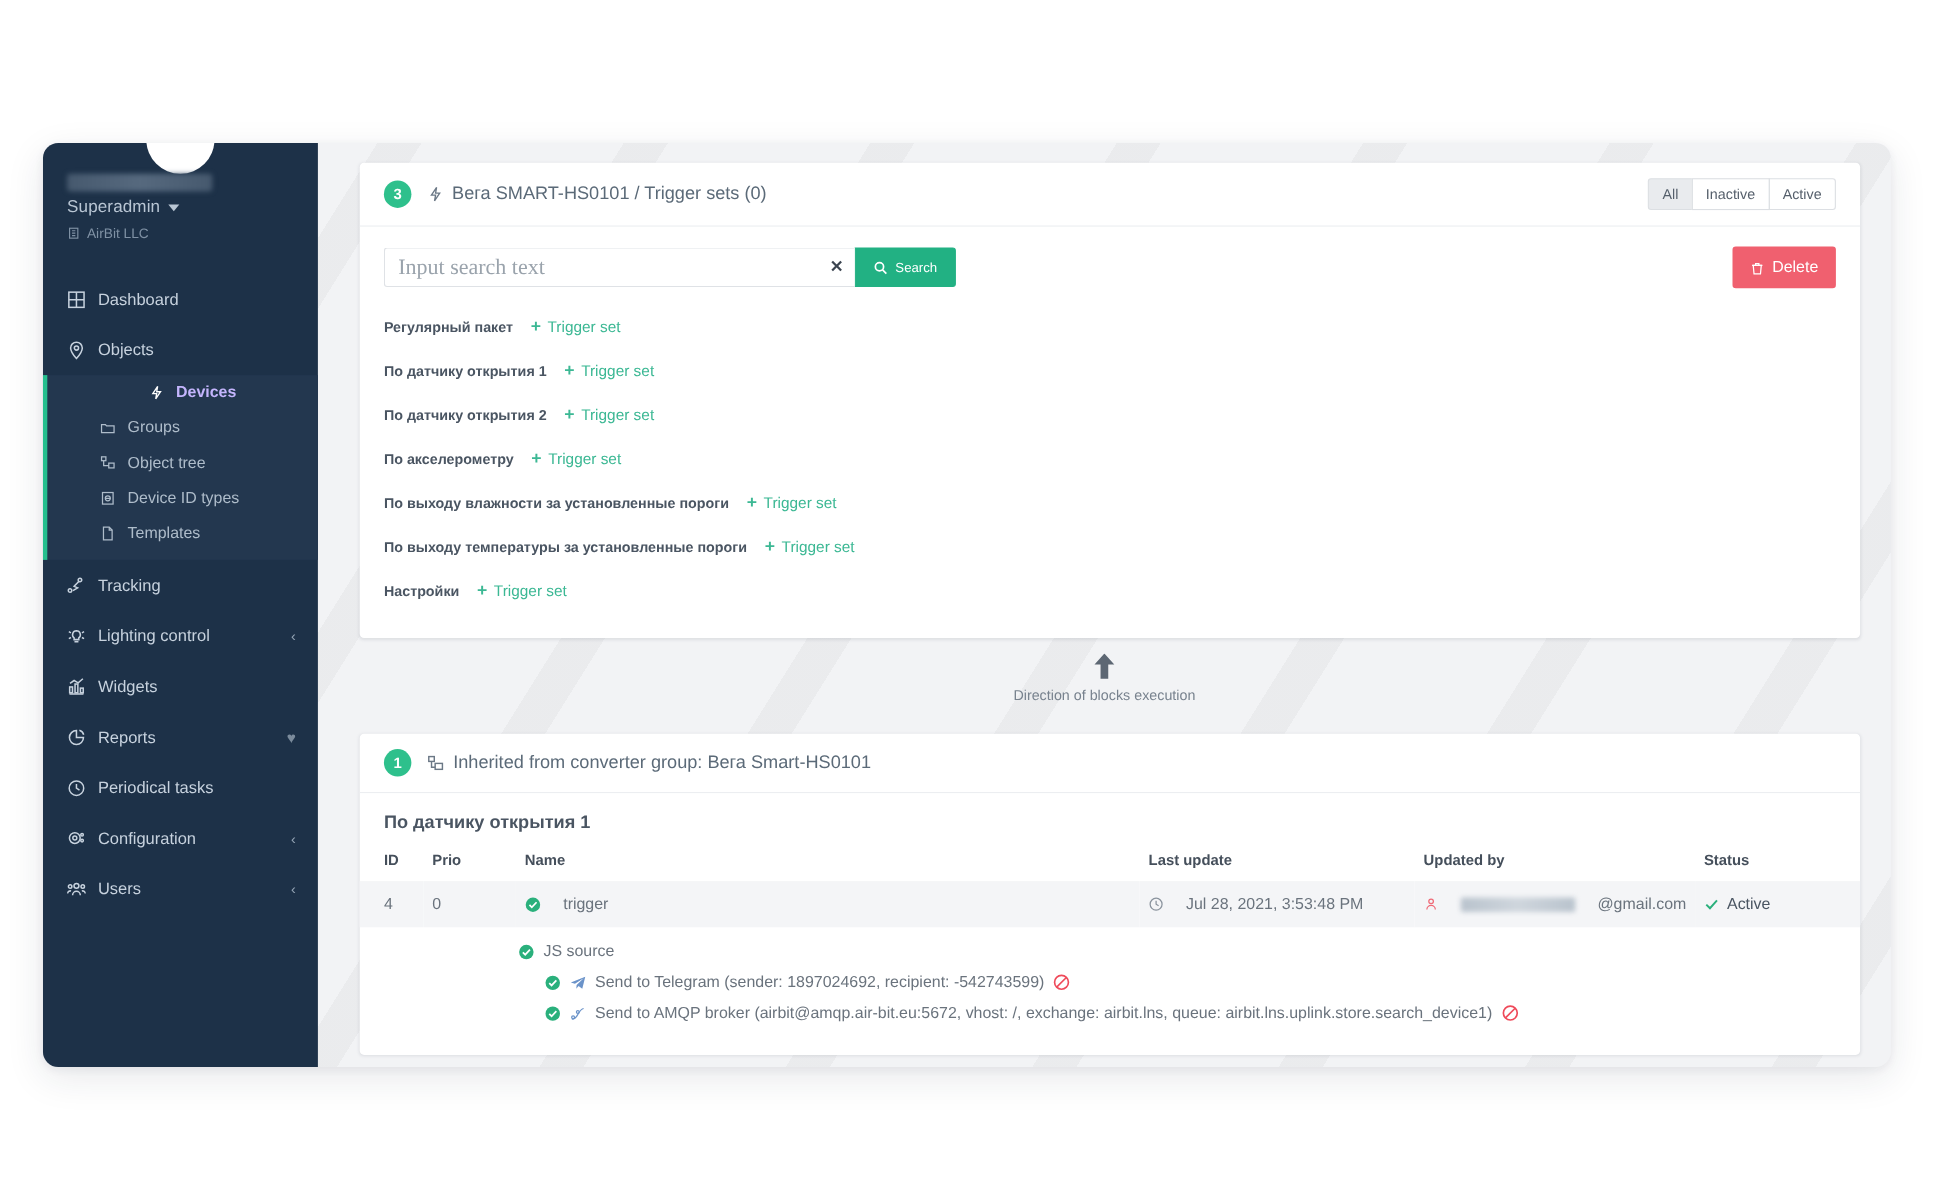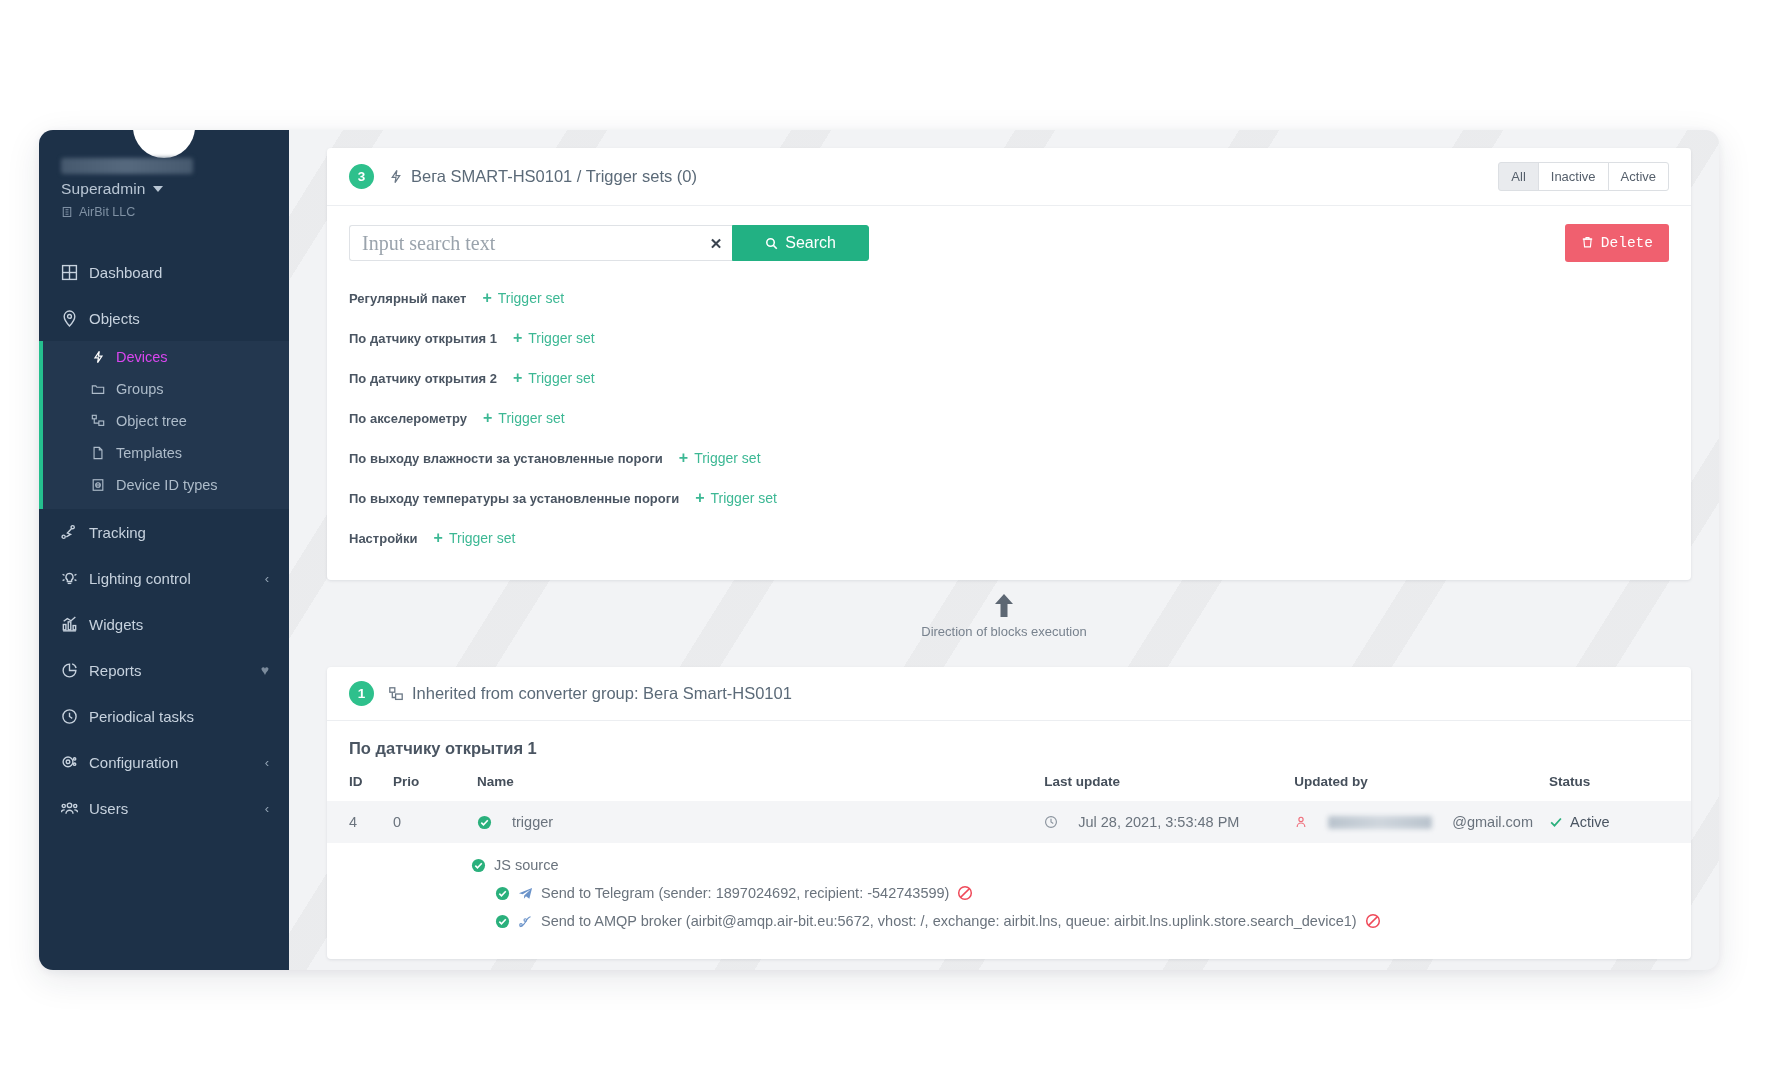--- a/index.html
+++ b/index.html
@@ -92,21 +92,21 @@
   .subnav { background: #23374f; position: relative; padding-bottom: 8px; }
   .subnav::before {
     content: ""; position: absolute; left: 0; top: 0; bottom: 0;
     width: 4px; background: #25bf8e;
   }
   .subnav-item {
     display: flex; align-items: center; gap: 11px;
     height: 32px; padding-left: 52px; font-size: 14.5px;
     color: #aebcca; cursor: pointer;
   }
-  .subnav-item.selected { color: #d946ef; font-weight: normal; }
+  .subnav-item.selected { color: #c4b5fd; font-weight: bold; margin-left: 44px; }
   .chev-left { color: #93a3b4; font-size: 13px; }
   .chev-down { color: #ffffff; font-size: 12px; }
   .heart { color: #7b8b9c; font-size: 14px; }
 
   .ico { width: 17px; height: 17px; display: inline-flex;
          align-items: center; justify-content: center; flex: 0 0 17px; }
   .ico svg { width: 100%; height: 100%; display: block; }
 
   
   .content {
@@ -168,29 +168,29 @@
     padding: 0 32px 0 12px; background: transparent;
   }
   .search-field input::placeholder { color: #9aa3ac; }
   .clear-x {
     position: absolute; right: 10px; top: 50%; transform: translateY(-50%);
     color: #3b4450; font-size: 15px; font-weight: bold; cursor: pointer;
     line-height: 1;
   }
   .btn-search {
     background: #22b183; color: #fff; border: 1px solid #22b183;
-    border-radius: 0 3px 3px 0; font-family: inherit; font-size: 16px;
-    padding: 0 32px; cursor: pointer;
+    border-radius: 0 3px 3px 0; font-family: inherit; font-size: 12px;
+    padding: 0 16px; cursor: pointer;
     display: flex; align-items: center; gap: 7px; white-space: nowrap;
   }
   .btn-delete {
     margin-left: auto;
     background: #f0606f; color: #fff; border: none; border-radius: 3px;
-    font-family: Liberation Mono, monospace; font-size: 14.5px; padding: 11px 16px;
-    cursor: pointer; display: flex; align-items: flex-start; gap: 7px;
+    font-family: Liberation Sans, sans-serif; font-size: 14.5px; padding: 11px 16px;
+    cursor: pointer; display: flex; align-items: flex-end; gap: 7px;
   }
 
   .trigger-list { padding: 10px 22px 22px 22px; }
   .trigger-row {
     display: flex; align-items: baseline; gap: 16px;
     padding: 11px 0;
   }
   .trigger-name {
     font-size: 13px; font-weight: bold; color: #4a5562;
   }
@@ -323,35 +323,35 @@
               <rect x="1.5" y="1.5" width="4.5" height="4"></rect>
                   <rect x="9" y="8" width="5.5" height="5"></rect>
               <path d="M3.7 5.5v5h5.3"></path>
             </svg>
               </span>
           <span>Object tree</span>
         </div>
         <div class="subnav-item">
           <span class="ico" style="width:14px;height:14px;flex:0 0 14px">
             <svg viewBox="0 0 16 16" fill="none" stroke="#aebcca" stroke-width="1.3">
-              <path d="M3.5 1.5h6l3 3v10h-9z"></path>
-                  <path d="M9.5 1.5v3h3"></path>
-            </svg>
-              </span>
-          <span>Templates</span>
+              <rect x="2.5" y="2" width="11" height="12"></rect>
+                  <circle cx="8" cy="8" r="2.6"></circle>
+              <line x1="5.4" y1="8" x2="10.6" y2="8"></line>
+            </svg>
+              </span>
+          <span>Device ID types</span>
         </div>
         <div class="subnav-item">
           <span class="ico" style="width:14px;height:14px;flex:0 0 14px">
             <svg viewBox="0 0 16 16" fill="none" stroke="#aebcca" stroke-width="1.3">
-              <rect x="2.5" y="2" width="11" height="12"></rect>
-                  <circle cx="8" cy="8" r="2.6"></circle>
-              <line x1="5.4" y1="8" x2="10.6" y2="8"></line>
-            </svg>
-              </span>
-          <span>Device ID types</span>
+              <path d="M3.5 1.5h6l3 3v10h-9z"></path>
+                  <path d="M9.5 1.5v3h3"></path>
+            </svg>
+              </span>
+          <span>Templates</span>
         </div>
       </div>
 
       <div class="nav-item">
         <span class="ico">
           <svg viewBox="0 0 16 16" fill="none" stroke="#c7d2de" stroke-width="1.3">
             <circle cx="11" cy="3" r="1.5"></circle>
                 <circle cx="2.5" cy="12" r="1.5"></circle>
             <path d="M10 4.3 6 8.5l3 1.3-4 2.4"></path>
           </svg>

